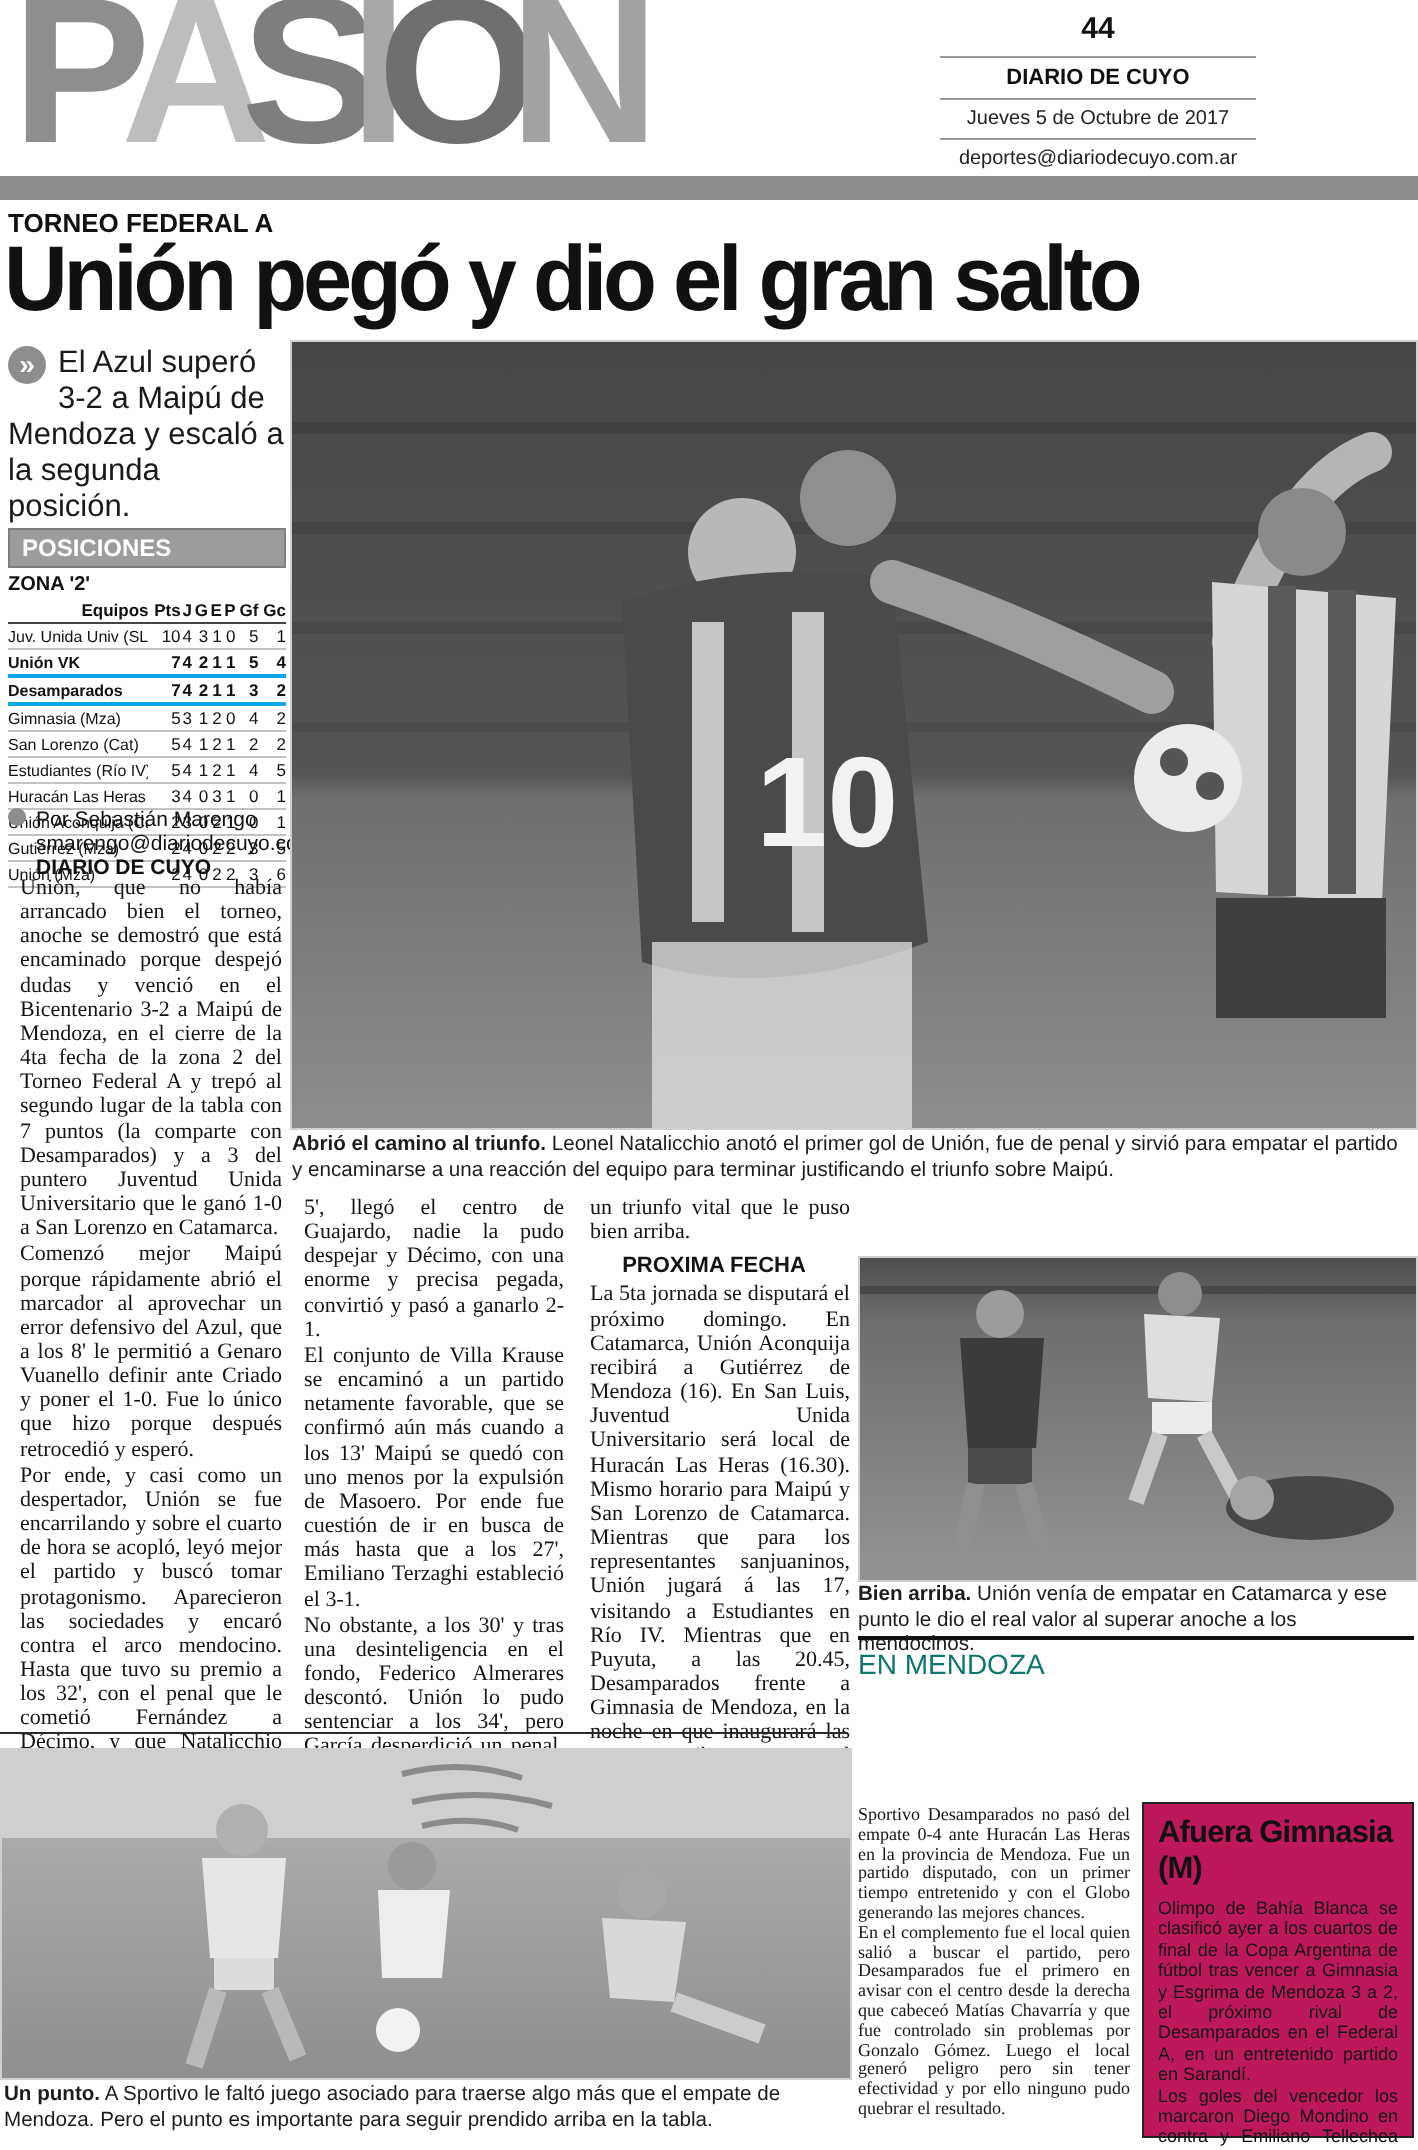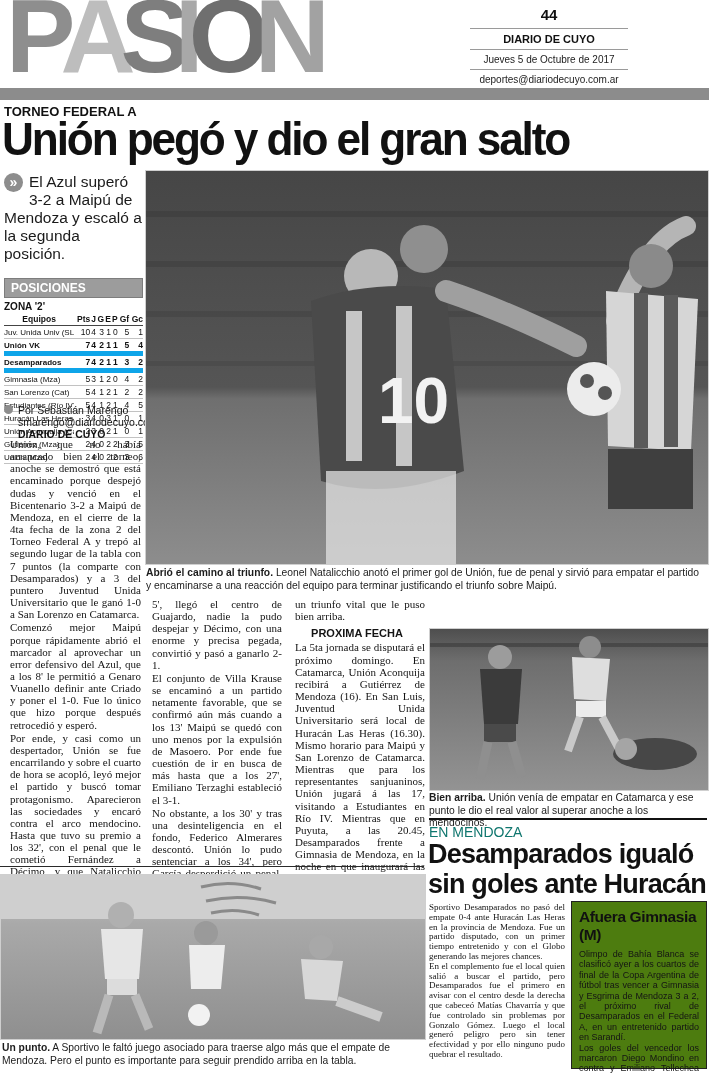--- a/index.html
+++ b/index.html
@@ -25,30 +25,30 @@
   .headline{position:absolute;left:2px;top:112px;width:709px;font-size:46px;font-weight:bold;
         letter-spacing:-2.2px;transform:scaleX(.96);transform-origin:left top;white-space:nowrap;}
 
   
   .lead{position:absolute;left:4px;top:173px;width:138px;}
   .lead-icon{float:left;width:19px;height:19px;border-radius:50%;background:#8d8d8d;color:#fff;
         font-size:14px;font-weight:bold;text-align:center;line-height:18px;margin-right:6px;}
   .lead-text{font-size:15.5px;line-height:18px;color:#1a1a1a;}
 
   
-  .standings{position:absolute;left:4px;top:264px;width:139px;margin-top:14px;}
+  .standings{position:absolute;left:4px;top:264px;width:139px;}
   .standings-title{background:#9c9c9c;color:#fff;font-weight:bold;font-size:12px;
         padding:2px 0 2px 6px;border:1px solid #7d7d7d;}
   .standings-zone{font-weight:bold;font-size:10px;padding:3px 0 1px 0;}
   table.tbl{width:100%;border-collapse:collapse;font-size:8.5px;}
   table.tbl th{font-weight:bold;text-align:right;border-bottom:1px solid #444;padding:1px 0;}
-  table.tbl th.team{text-align:center;}
+  table.tbl th.team{text-align:right;}
   table.tbl td{text-align:right;border-bottom:1px solid #c2c2c2;padding:1px 0;white-space:nowrap;}
   table.tbl td.team{text-align:left;max-width:58px;overflow:hidden;font-size:8px;}
-  table.tbl tr.bold td{font-weight:bold;border-bottom:5px solid #0ea5e9;}
+  table.tbl tr.bold td{font-weight:bold;border-bottom:2px solid #0ea5e9;}
 
   
   .byline{position:absolute;left:4px;top:404px;width:139px;font-size:10.5px;line-height:12px;}
   .byline-dot{display:inline-block;width:9px;height:9px;border-radius:50%;background:#8d8d8d;margin-right:5px;}
   .byline-paper{font-weight:bold;padding-left:14px;}
   .byline-mail{padding-left:14px;}
 
   
   .serif{font-family:"Liberation Serif",serif;}
   .col{position:absolute;text-align:justify;font-size:11px;line-height:12.15px;color:#141414;}
@@ -77,21 +77,21 @@
   .rule-right{position:absolute;left:429px;top:818px;width:278px;border-top:2.5px solid #111;}
 
   
   .mza-kicker{position:absolute;left:429px;top:824px;font-size:14px;color:#0f766e;}
   .mza-headline{position:absolute;left:428px;top:839px;width:281px;font-size:27px;line-height:30px;
         font-weight:bold;letter-spacing:-0.8px;}
   .mza-body{position:absolute;left:429px;top:903px;width:136px;text-align:justify;
         font-size:9px;line-height:9.8px;color:#141414;}
   .mza-body p{margin:0;}
   .sidebar-box{position:absolute;left:571px;top:901px;width:136px;height:168px;
-        border:1.5px solid #222;padding:6px 7px;box-sizing:border-box;background:#4d7c0f;}
+        border:1.5px solid #222;padding:6px 7px;box-sizing:border-box;background:#be185d;}
   .sidebar-title{font-weight:bold;font-size:15.5px;letter-spacing:-0.4px;margin-bottom:5px;}
   .sidebar-box p{margin:0;font-size:9px;line-height:10.4px;text-align:justify;color:#141414;}
 </style>
 </head>
 <body>
 
 <div class="page">
 
   <div class="masthead-title"><span class="l0">P</span><span class="l1">A</span><span class="l2">S</span><span class="l3">I</span><span class="l4">Ó</span><span class="l5">N</span></div>
 
@@ -363,21 +363,20 @@
       <path d="M300 84 L342 86 L336 126 L304 124 Z" fill="#d8d8d8"></path>
       <path d="M336 126 L380 142" stroke="#cccccc" stroke-width="10"></path>
     </svg>
   </div>
 
   <div class="caption cap-bottom">
     <b>Un punto.</b><span> A Sportivo le faltó juego asociado para traerse algo más que el empate de Mendoza. Pero el punto es importante para seguir prendido arriba en la tabla.</span>
   </div>
 
   <div class="mza-kicker">EN MENDOZA</div>
-  <h2 class="mza-headline" style="margin:0;">Desamparados igualó sin goles ante Huracán</h2>
 
   <div class="mza-body serif">
     <p>Sportivo Desamparados no pasó del empate 0-4 ante Huracán Las  Heras en la provincia de Mendoza. Fue un partido disputado, con un primer tiempo entretenido y con el Globo generando  las  mejores chances.</p>
     <p>En el complemento fue el local quien salió a buscar el partido, pero Desamparados fue el primero en avisar con el centro desde  la derecha que cabeceó Matías  Chavarría y que fue controlado  sin problemas por Gonzalo Gómez. Luego el local generó peligro pero sin tener efectividad y  por ello ninguno pudo quebrar el  resultado.</p>
   </div>
 
   <div class="sidebar-box">
     <div class="sidebar-title">Afuera Gimnasia (M)</div>
     <p>Olimpo de Bahía Blanca se clasificó ayer a los cuartos de final de la Copa Argentina de fútbol tras vencer a Gimnasia y Esgrima de Mendoza 3 a 2, el próximo rival de Desamparados en el  Federal A, en un entretenido partido en Sarandí.</p>
     <p>Los goles del vencedor los marcaron Diego Mondino en contra y Emiliano Tellechea en dos oportunidades, mientras que para el “Lobo” lo hicieron Mateo Ramírez y Pablo Cortizo.</p>

